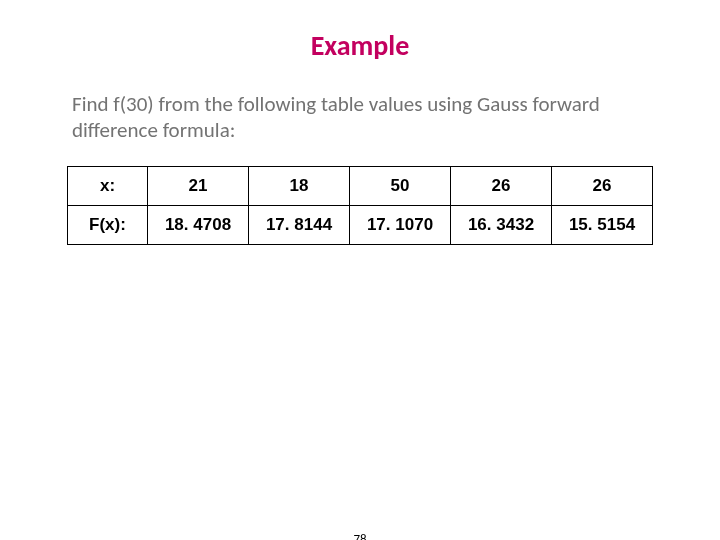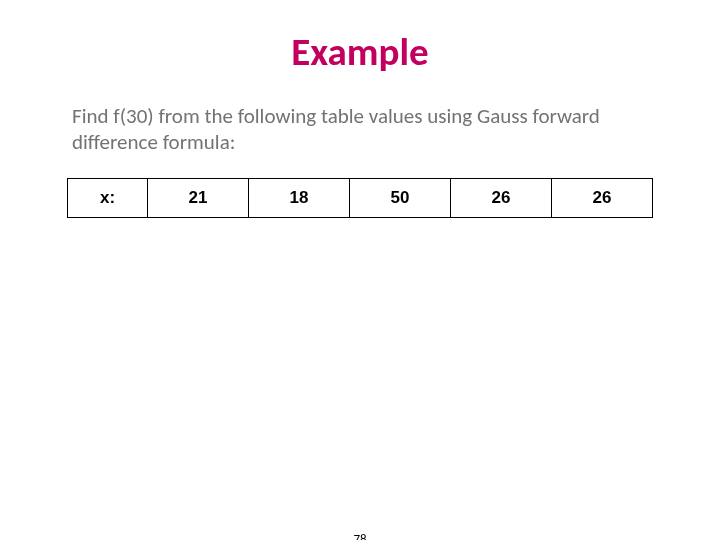--- a/index.html
+++ b/index.html
@@ -13,21 +13,21 @@
     position: relative;
   }
   .slide {
     width: 720px;
     height: 540px;
     position: relative;
     box-sizing: border-box;
   }
   .title {
     text-align: center;
-    font-size: 39px;
+    font-size: 28px;
     font-weight: 700;
     color: #c3005f;
     margin-top: 28px;
   }
   .body-text {
     font-size: 21px;
     color: #737373;
     margin: 28px 70px 0 72px;
     line-height: 1.25;
   }
@@ -77,18 +77,26 @@
     </colgroup>
     <tbody>
         <tr>
       <td>x:</td>
       <td>21</td>
       <td>18</td>
       <td>50</td>
       <td>26</td>
       <td>26</td>
     </tr>
+    <tr>
+      <td>F(x):</td>
+      <td>18. 4708</td>
+      <td>17. 8144</td>
+      <td>17. 1070</td>
+      <td>16. 3432</td>
+      <td>15. 5154</td>
+    </tr>
   </tbody>
     </table>
 
   <div class="page-num">78</div>
 
 </div>
 
 </body></html>

